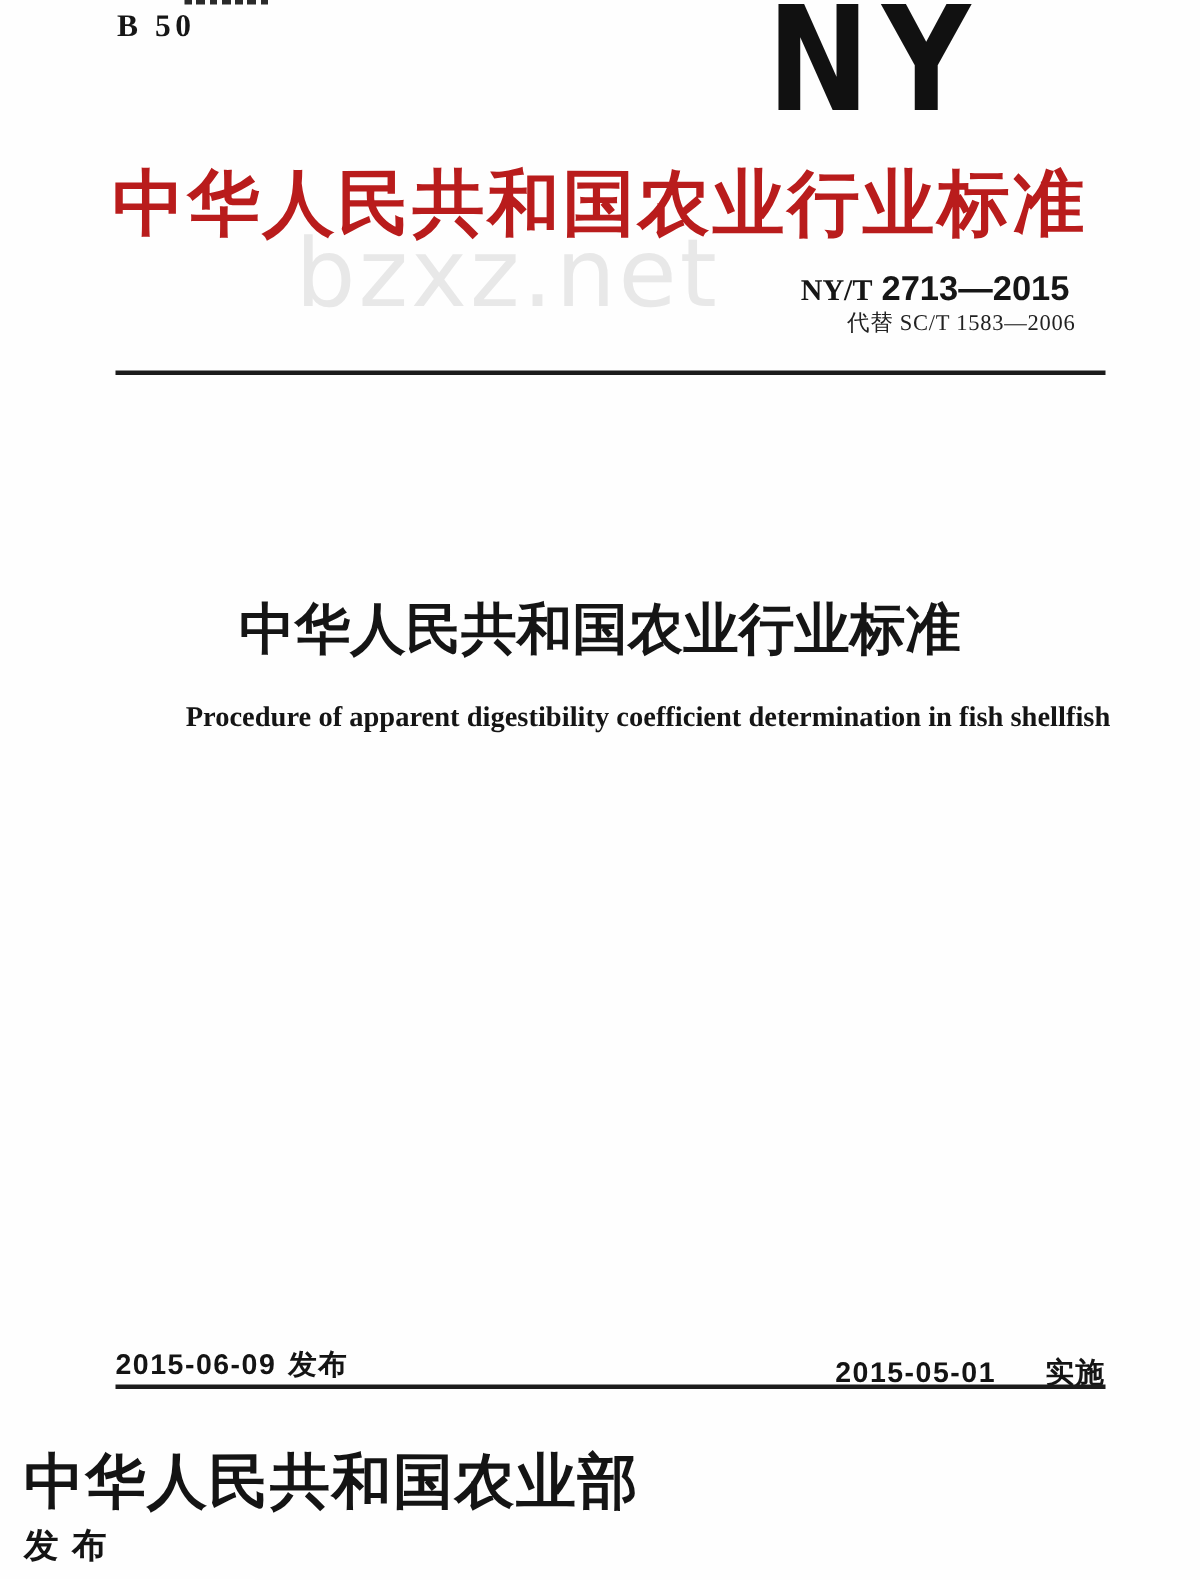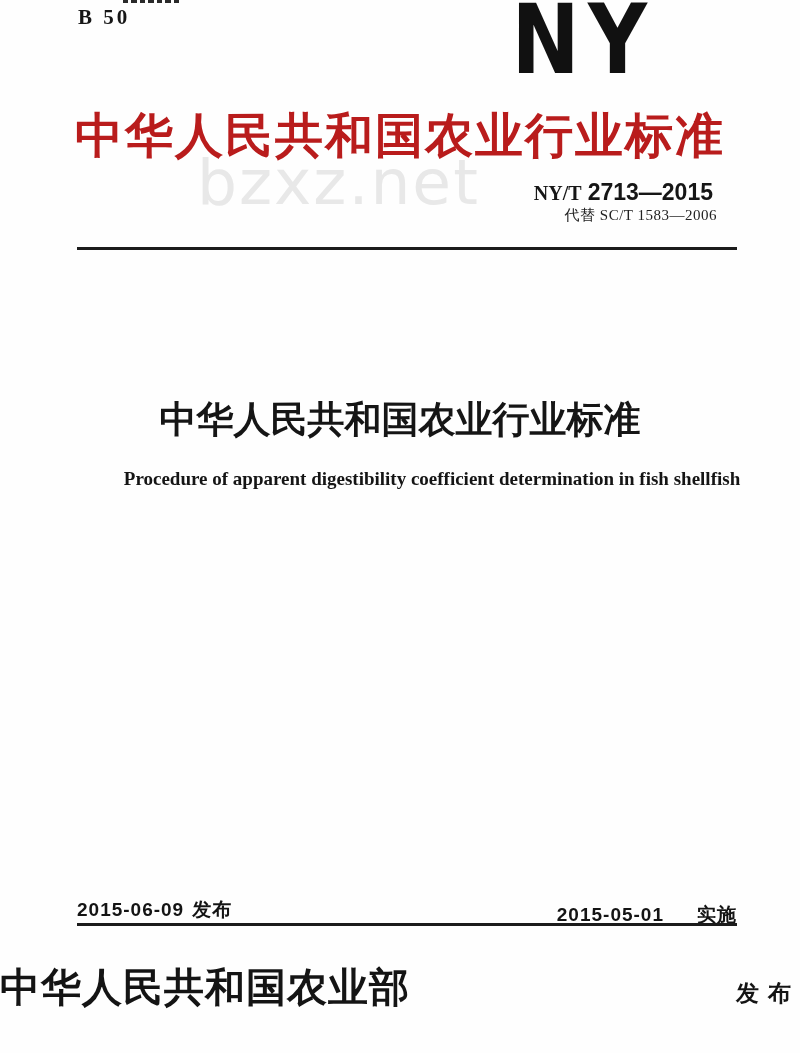--- a/index.html
+++ b/index.html
@@ -173,24 +173,25 @@
     letter-spacing: 1px;
   }
   .date-group.right { transform: translateY(5px); gap: 25px; }
 
   .publisher-row {
     position: absolute;
     left: 0;
     top: 960px;
     width: 100%;
     display: flex;
-    justify-content: space-between;
+    justify-content: center;
     align-items: baseline;
     white-space: nowrap;
     color: #141414;
+    flex-direction: column;
   }
   .publisher-name {
     font-family: "Liberation Serif", serif;
     font-weight: bold;
     font-size: 40px;
     letter-spacing: 1px;
   }
   .publisher-label {
     font-family: "Liberation Serif", serif;
     font-weight: bold;

